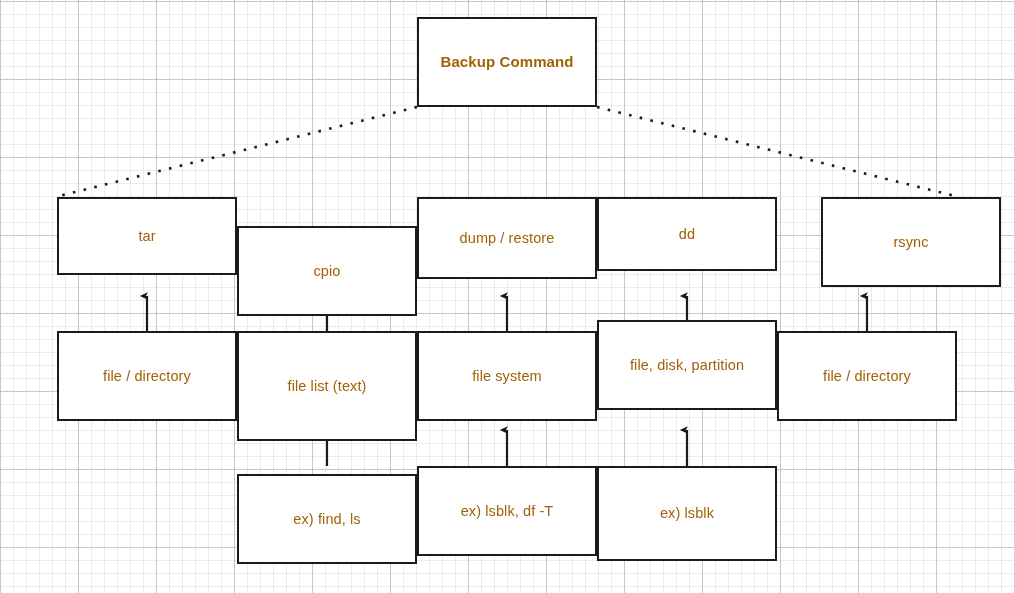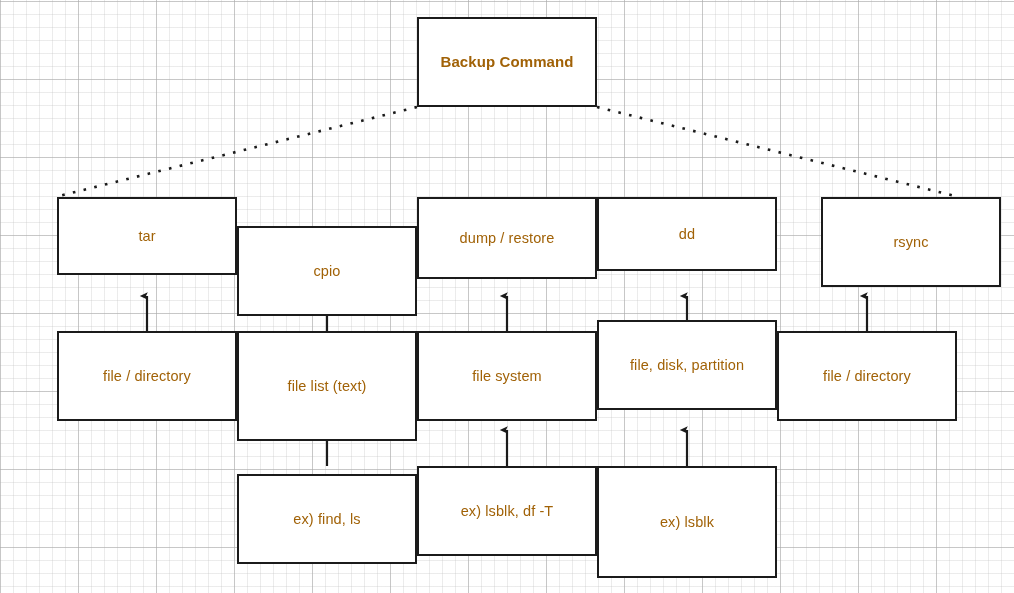--- a/index.html
+++ b/index.html
@@ -123,18 +123,18 @@
       </div>
       <div class="node" style="left: 777px; top: 331px; width: 180px; height: 90px; border-left-width: 2px;">
         <span class="node-label">file / directory</span>
       </div>
       <div class="node" style="left: 237px; top: 466px; width: 180px; height: 90px; margin-top: 8px;">
         <span class="node-label">ex) find, ls</span>
       </div>
       <div class="node" style="left: 417px; top: 466px; width: 180px; height: 90px; border-left-width: 2px;">
         <span class="node-label">ex) lsblk, df -T</span>
       </div>
-      <div class="node" style="left: 597px; top: 466px; width: 180px; height: 112px; border-left-width: 2px;">
+      <div class="node" style="left: 597px; top: 466px; width: 180px; height: 95px; border-left-width: 2px;">
         <span class="node-label">ex) lsblk</span>
       </div>
     </div>
 
 </div>
 
 </body></html>

